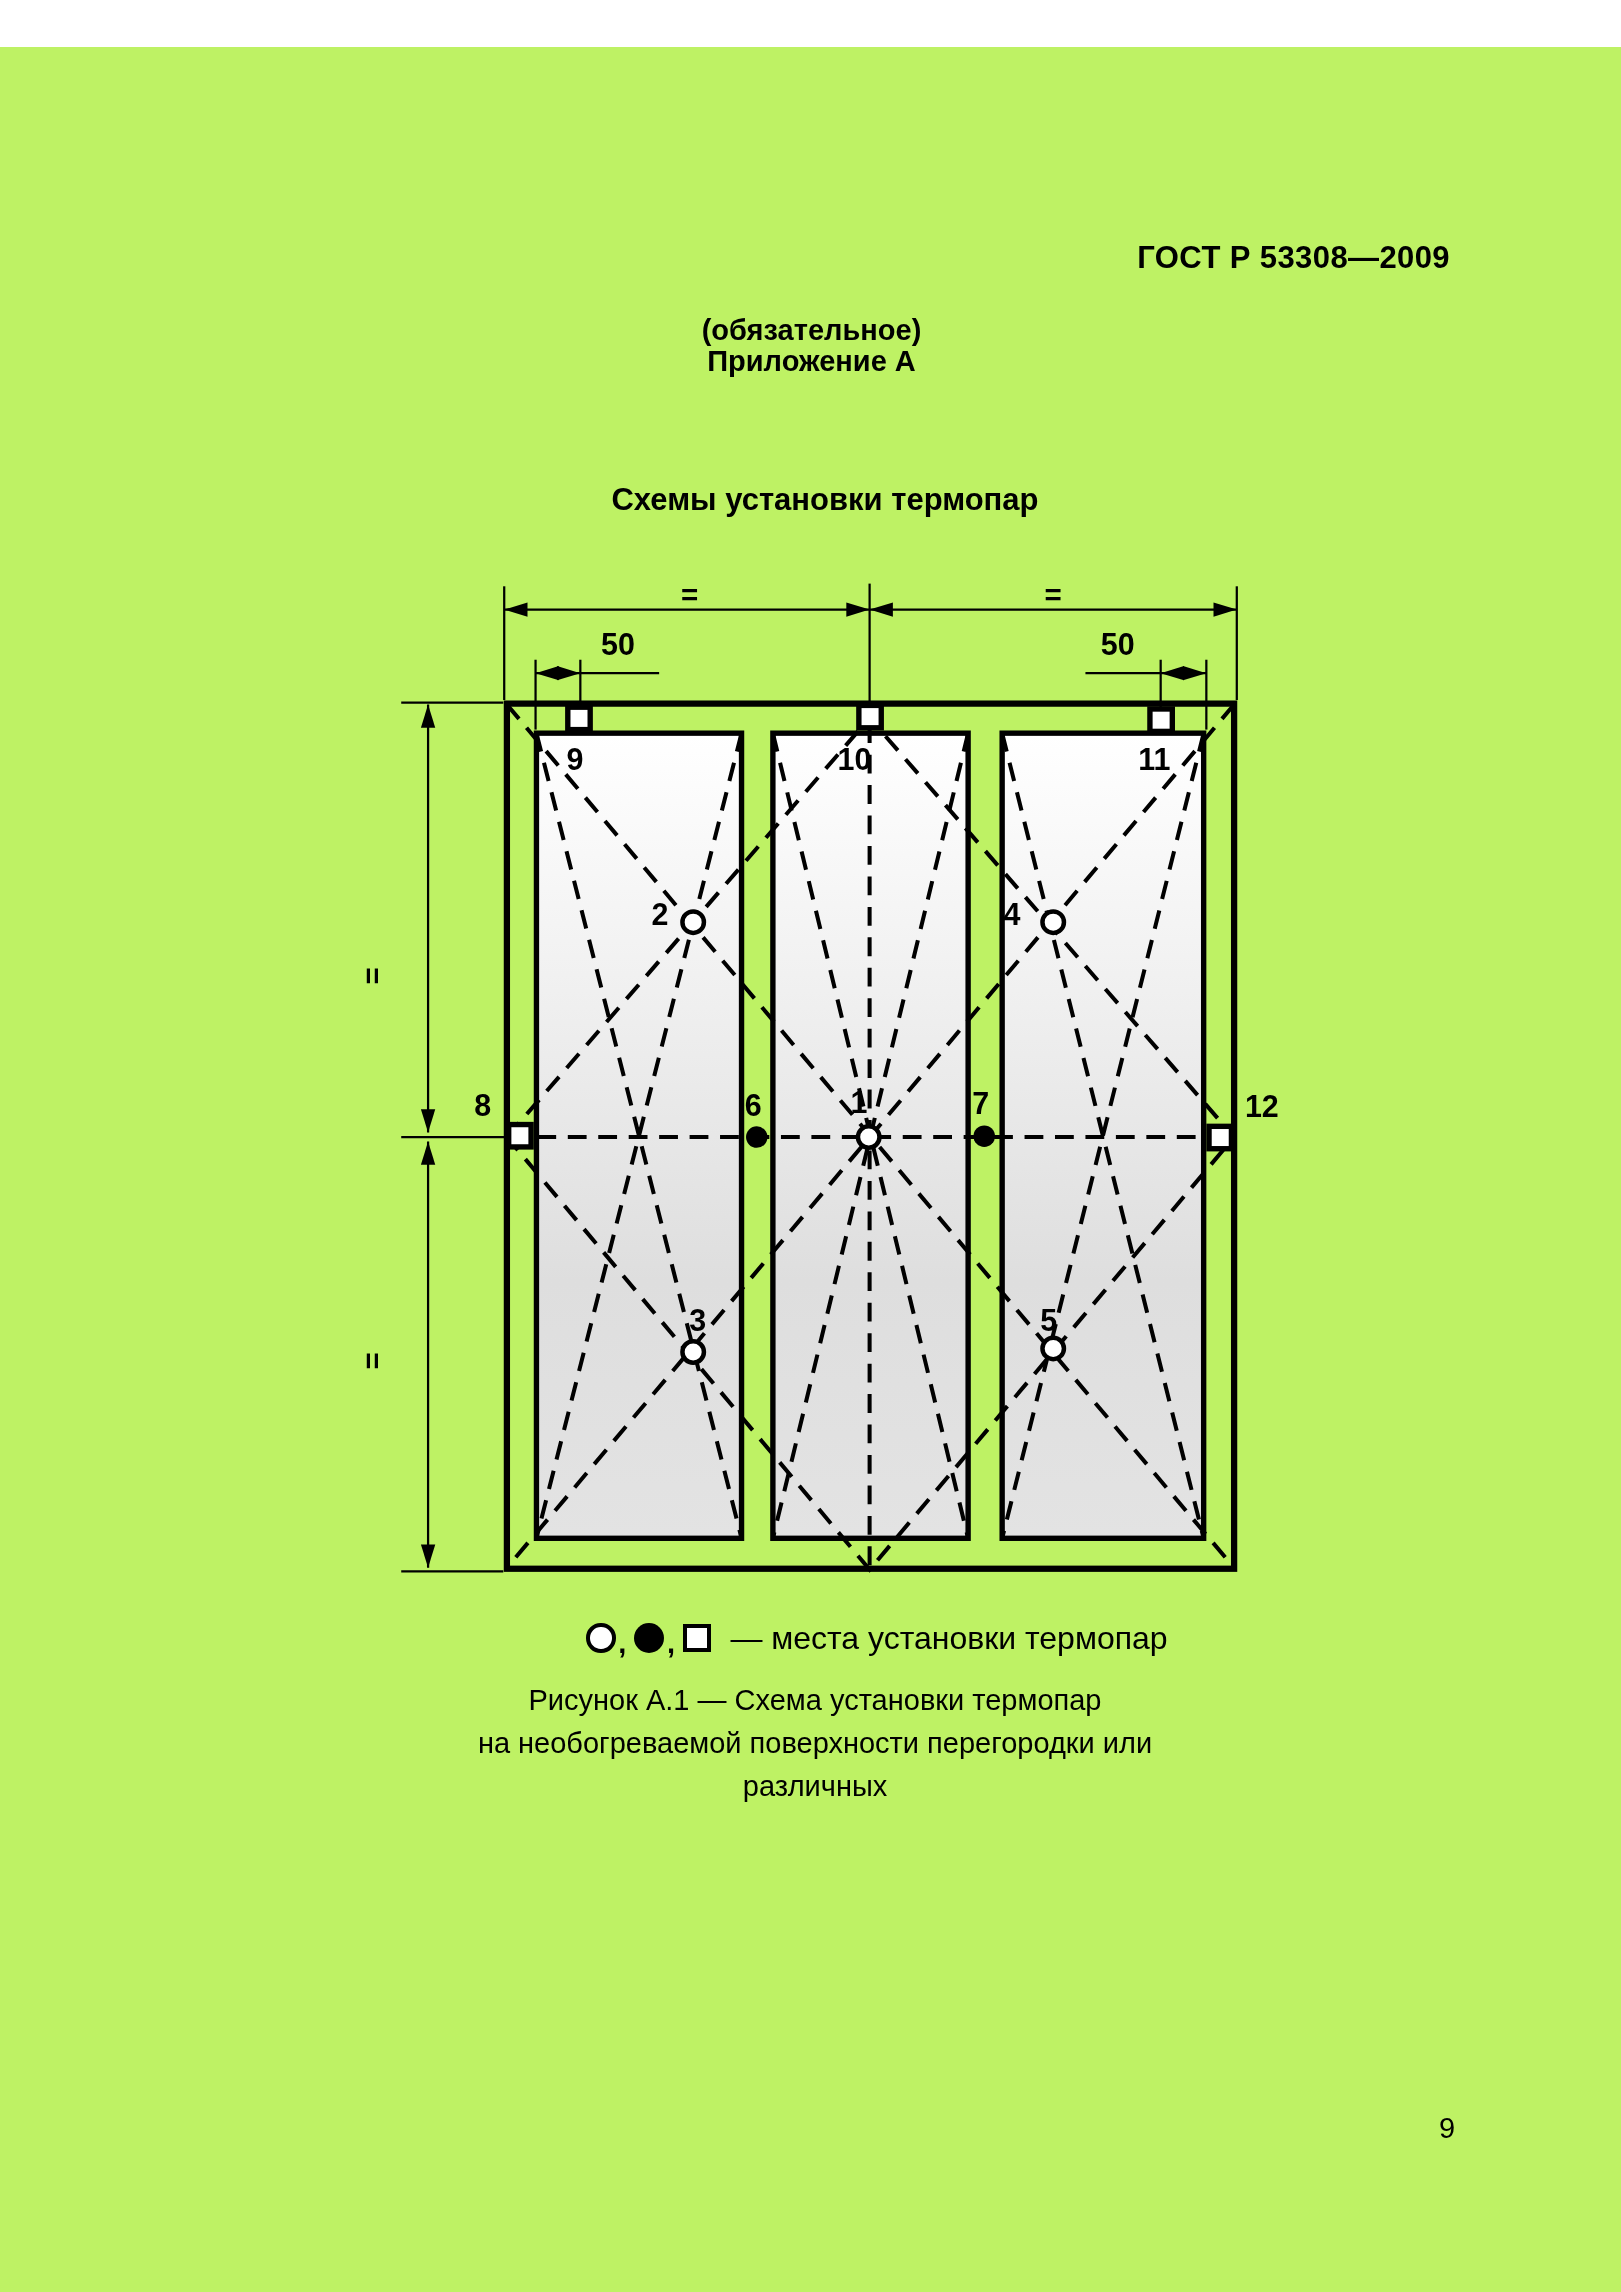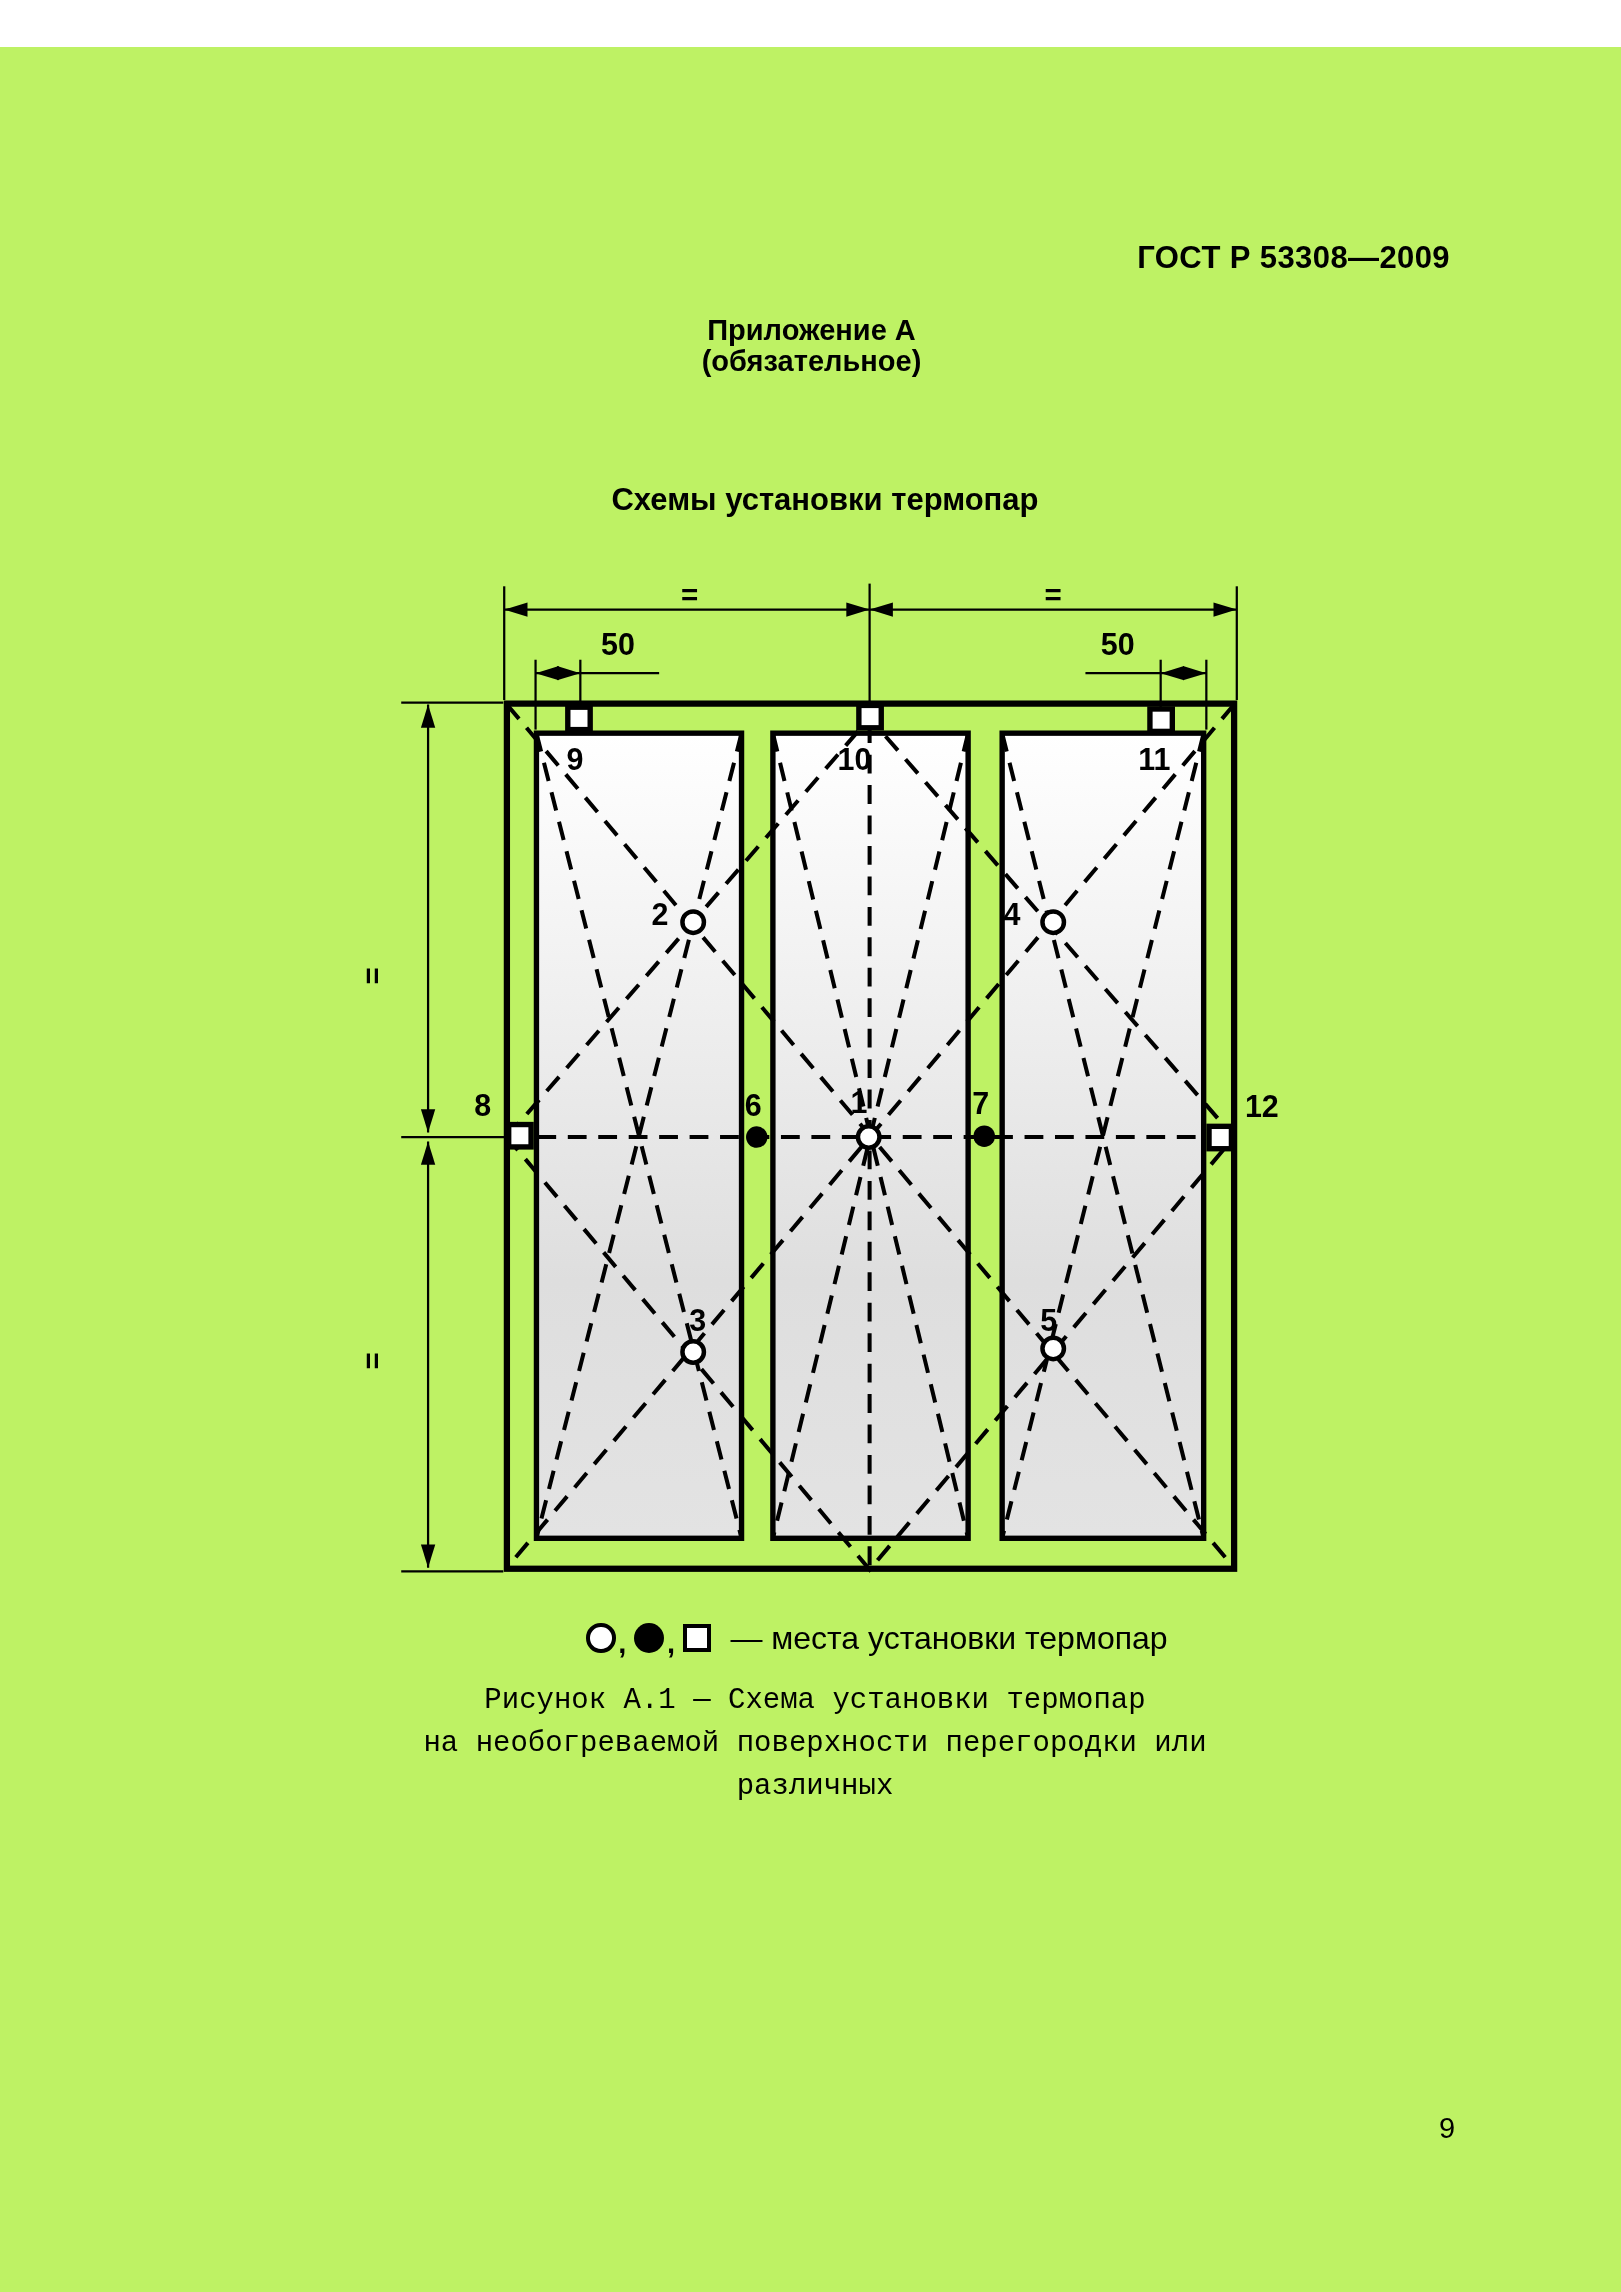--- a/index.html
+++ b/index.html
@@ -34,37 +34,37 @@
   .legend .sym-square-open {
     width:19.7px; height:19.7px; border:4.5px solid #000; background:#fff;
   }
   .legend .legend-comma {
     font-size:29px; font-weight:700; line-height:23px; align-self:flex-end;
     margin:0 8px 0 2.7px;
   }
   .legend .legend-note { font-size:32px; margin-left:19.7px; white-space:nowrap; }
   .caption {
     position:absolute; top:1632px; left:412px; width:806px; text-align:center;
-    font-size:29px; line-height:43px;font-family:Liberation Mono, monospace;
+    font-size:29px; line-height:43px;
   }
   .page-number {
     position:absolute; top:2065px; left:1420px; width:54px; text-align:center;
     font-size:29px;
   }
 </style>
 </head>
 <body>
 
 <div class="page">
 
   <div class="gost-header">ГОСТ Р 53308—2009</div>
 
   <div class="appendix">
+    <div>(обязательное)</div>
     <div>Приложение А</div>
-    <div>(обязательное)</div>
   </div>
 
   <div class="main-title">
     <div>Схемы установки термопар</div>
   </div>
 
   <svg class="diagram" viewBox="0 0 1810 2560">
     <defs>
       <linearGradient id="panelGrad" x1="0" y1="0" x2="0" y2="1">
         <stop offset="0" stop-color="#ffffff"></stop>

